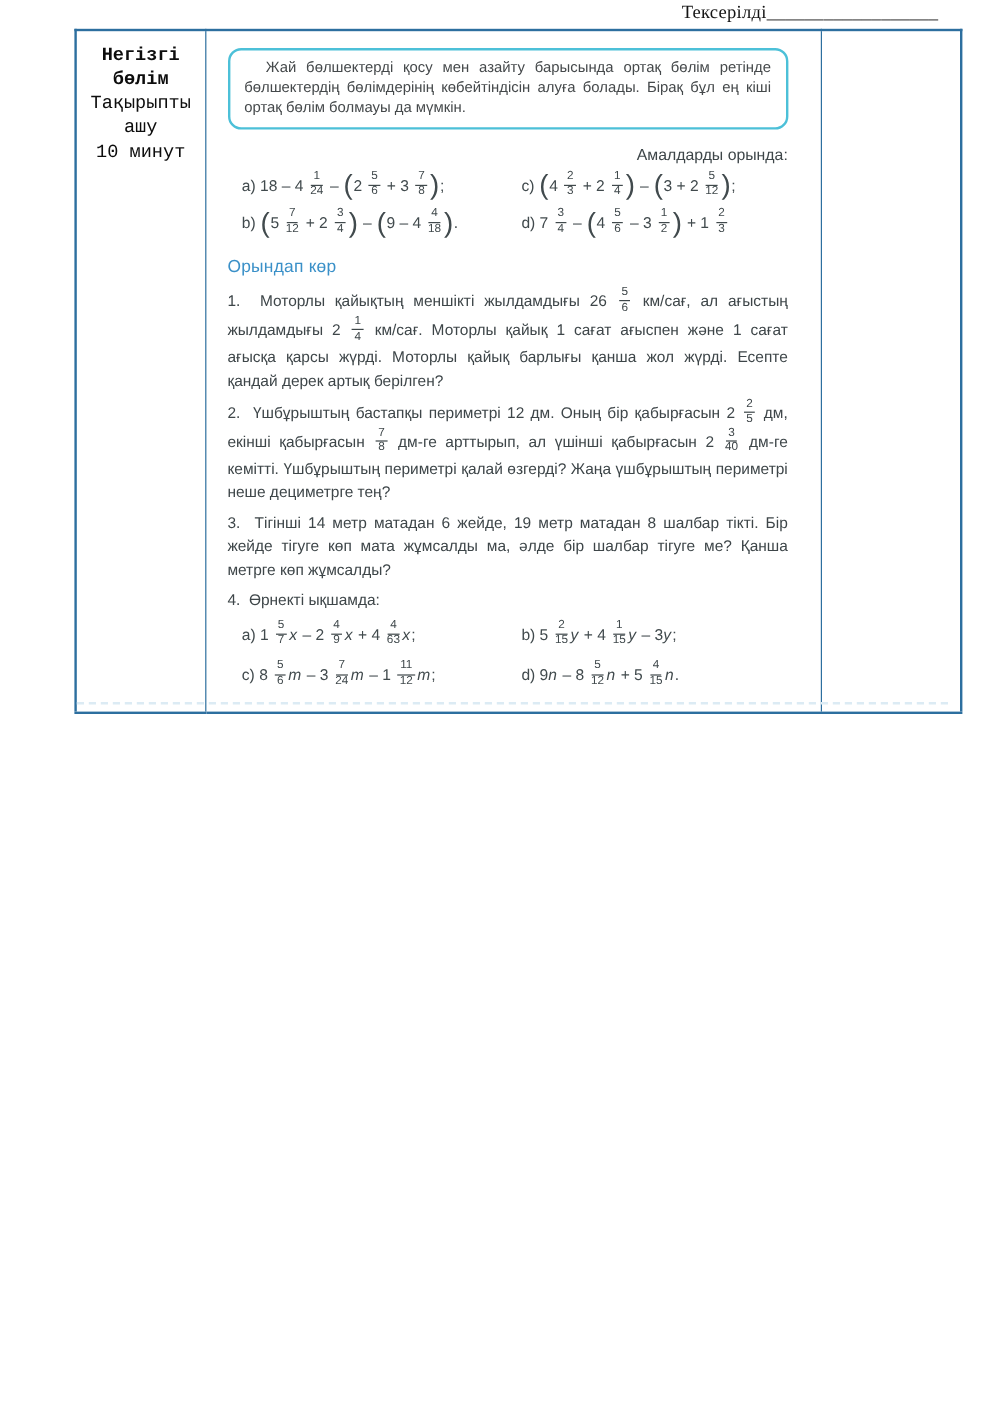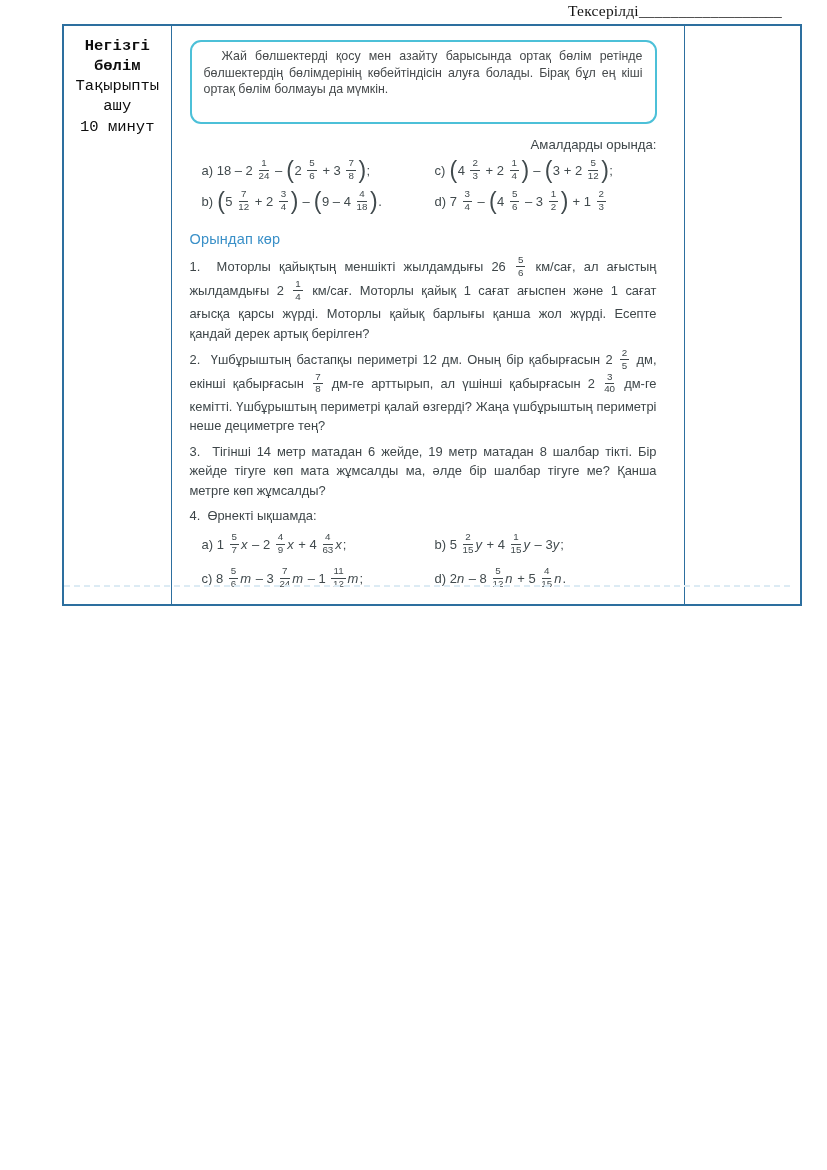--- a/index.html
+++ b/index.html
@@ -24,21 +24,21 @@
   .lesson-table tr td{border-bottom-width:2.6px;}
   .col-left{
     text-align:center;font-family:Liberation Mono, monospace;
     font-size:15.5px;color:#0d0d0d;line-height:1.3;padding-top:10px;
   }
   .col-left .b{font-weight:bold;}
   .col-main{padding:13px 27px 8px 18px;font-size:12.9px;}
   
   .info-box{
     border:2px solid #4cc0d8;border-radius:11px;
-    padding:6px 12px 24px;margin:1px 0 13px;
+    padding:6px 12px 8px;margin:1px 0 13px;
     color:#45494b;font-size:12.4px;line-height:1.35;text-align:justify;
   }
   .info-box p{margin:0;text-indent:18px;}
   .tasks-heading{font-size:13.2px;margin:0 0 3px;color:#3e4649;text-align:right;}
   
   .expr-grid{display:grid;grid-template-columns:233px 1fr;margin:2px 0 0 12px;font-size:13px;color:#414a4d;}
   .expr{height:31px;line-height:31px;white-space:nowrap;}
   .simplify .expr{height:34px;line-height:34px;}
   
   .frac{
@@ -87,21 +87,21 @@
     </td>
     <td class="col-main">
 
       <div class="info-box">
         <p>Жай бөлшектерді қосу мен азайту барысында ортақ бөлім ретінде бөлшектердің бөлімдерінің көбейтіндісін алуға болады. Бірақ бұл ең кіші ортақ бөлім болмауы да мүмкін.</p>
       </div>
 
       <div class="tasks-heading">Амалдарды орында:</div>
 
       <div class="expr-grid">
-        <div class="expr"><span>a) 18 – 2 </span><span class="frac">
+        <div class="expr"><span>a) 18 – 4 </span><span class="frac">
                 <span class="num">1</span>
                 <span class="den">24</span>
               </span><span> – </span><span class="bigp">(</span><span>2 </span><span class="frac">
                 <span class="num">5</span>
                 <span class="den">6</span>
               </span><span> + 3 </span><span class="frac">
                 <span class="num">7</span>
                 <span class="den">8</span>
               </span><span class="bigp">)</span><span>;</span></div>
         <div class="expr"><span>c) </span><span class="bigp">(</span><span>4 </span><span class="frac">
@@ -182,21 +182,21 @@
         <div class="expr"><span>c) 8 </span><span class="frac">
                 <span class="num">5</span>
                 <span class="den">6</span>
               </span><i>m</i><span> – 3 </span><span class="frac">
                 <span class="num">7</span>
                 <span class="den">24</span>
               </span><i>m</i><span> – 1 </span><span class="frac">
                 <span class="num">11</span>
                 <span class="den">12</span>
               </span><i>m</i><span>;</span></div>
-        <div class="expr"><span>d) 2</span><i>n</i><span> – 8 </span><span class="frac">
+        <div class="expr"><span>d) 9</span><i>n</i><span> – 8 </span><span class="frac">
                 <span class="num">5</span>
                 <span class="den">12</span>
               </span><i>n</i><span> + 5 </span><span class="frac">
                 <span class="num">4</span>
                 <span class="den">15</span>
               </span><i>n</i><span>.</span></div>
       </div>
 
     </td>
     <td class="col-right"></td>

